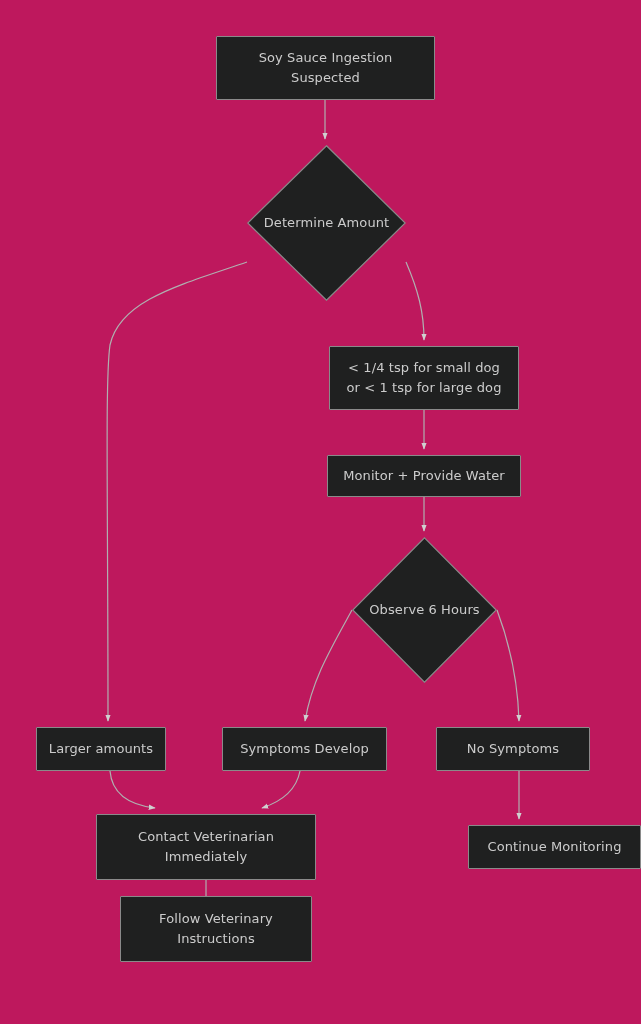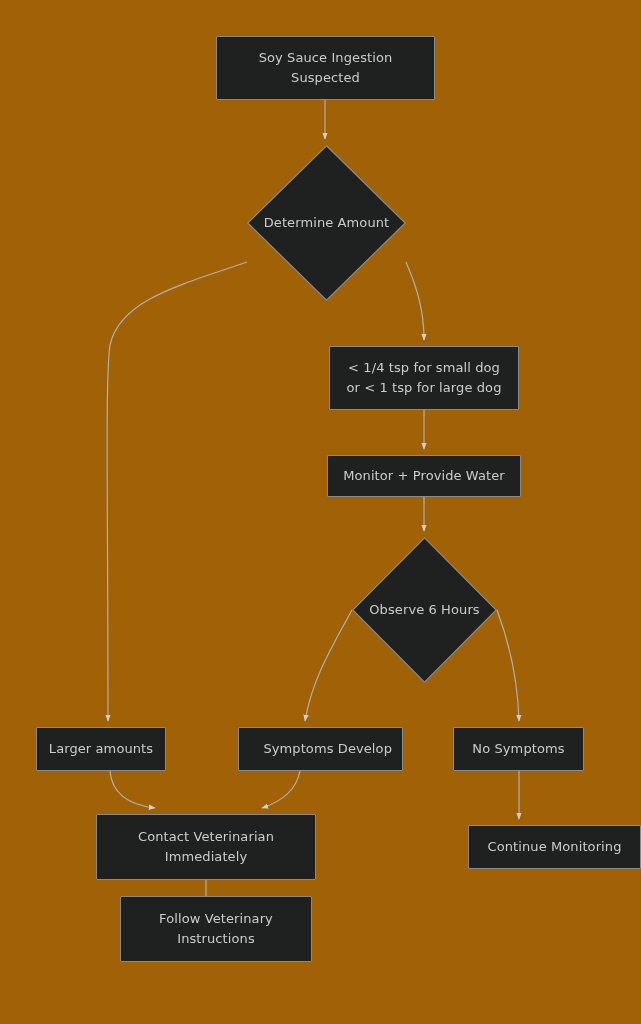--- a/index.html
+++ b/index.html
@@ -11,21 +11,21 @@
   body {
     width: 641px;
     height: 1024px;
     overflow: hidden;
     font-family: "DejaVu Sans", "Liberation Sans", sans-serif;
   }
   #diagram {
     position: relative;
     width: 641px;
     height: 1024px;
-    background: #a16207;
+    background: #be185d;
   }
   #edge-layer {
     position: absolute;
     left: 0;
     top: 0;
     width: 641px;
     height: 1024px;
     pointer-events: none;
   }
   .node {
@@ -108,24 +108,24 @@
       </div>
       <div class="node diamond" style="left: 352px; top: 537px; width: 145px; height: 146px;">
         <svg class="dshape" viewBox="0 0 145 146" preserveAspectRatio="none">
           <polygon points="72.5,0.8 144.2,73 72.5,145.2 0.8,73" fill="#1f2020" stroke="#8a8a8a" stroke-width="1.2"></polygon>
         </svg>
         <span class="label" style="color: rgb(204, 204, 204);">Observe 6 Hours</span>
       </div>
       <div class="node rect" style="left: 36px; top: 727px; width: 130px; height: 44px;">
         <span class="label" style="color: rgb(204, 204, 204);">Larger amounts</span>
       </div>
-      <div class="node rect" style="left: 238px; top: 727px; width: 165px; height: 44px; justify-content: flex-end;">
+      <div class="node rect" style="left: 222px; top: 727px; width: 165px; height: 44px;">
         <span class="label" style="color: rgb(204, 204, 204);">Symptoms Develop</span>
       </div>
-      <div class="node rect" style="left: 453px; top: 727px; width: 131px; height: 44px;">
+      <div class="node rect" style="left: 436px; top: 727px; width: 154px; height: 44px;">
         <span class="label" style="color: rgb(204, 204, 204);">No Symptoms</span>
       </div>
       <div class="node rect" style="left: 96px; top: 814px; width: 220px; height: 66px;">
         <span class="label" style="color: rgb(204, 204, 204);">Contact Veterinarian
 Immediately</span>
       </div>
       <div class="node rect" style="left: 432px; top: 825px; width: 173px; height: 44px; margin-left: 36px;">
         <span class="label" style="color: rgb(204, 204, 204);">Continue Monitoring</span>
       </div>
       <div class="node rect" style="left: 96px; top: 896px; width: 192px; height: 66px; margin-left: 24px;">

